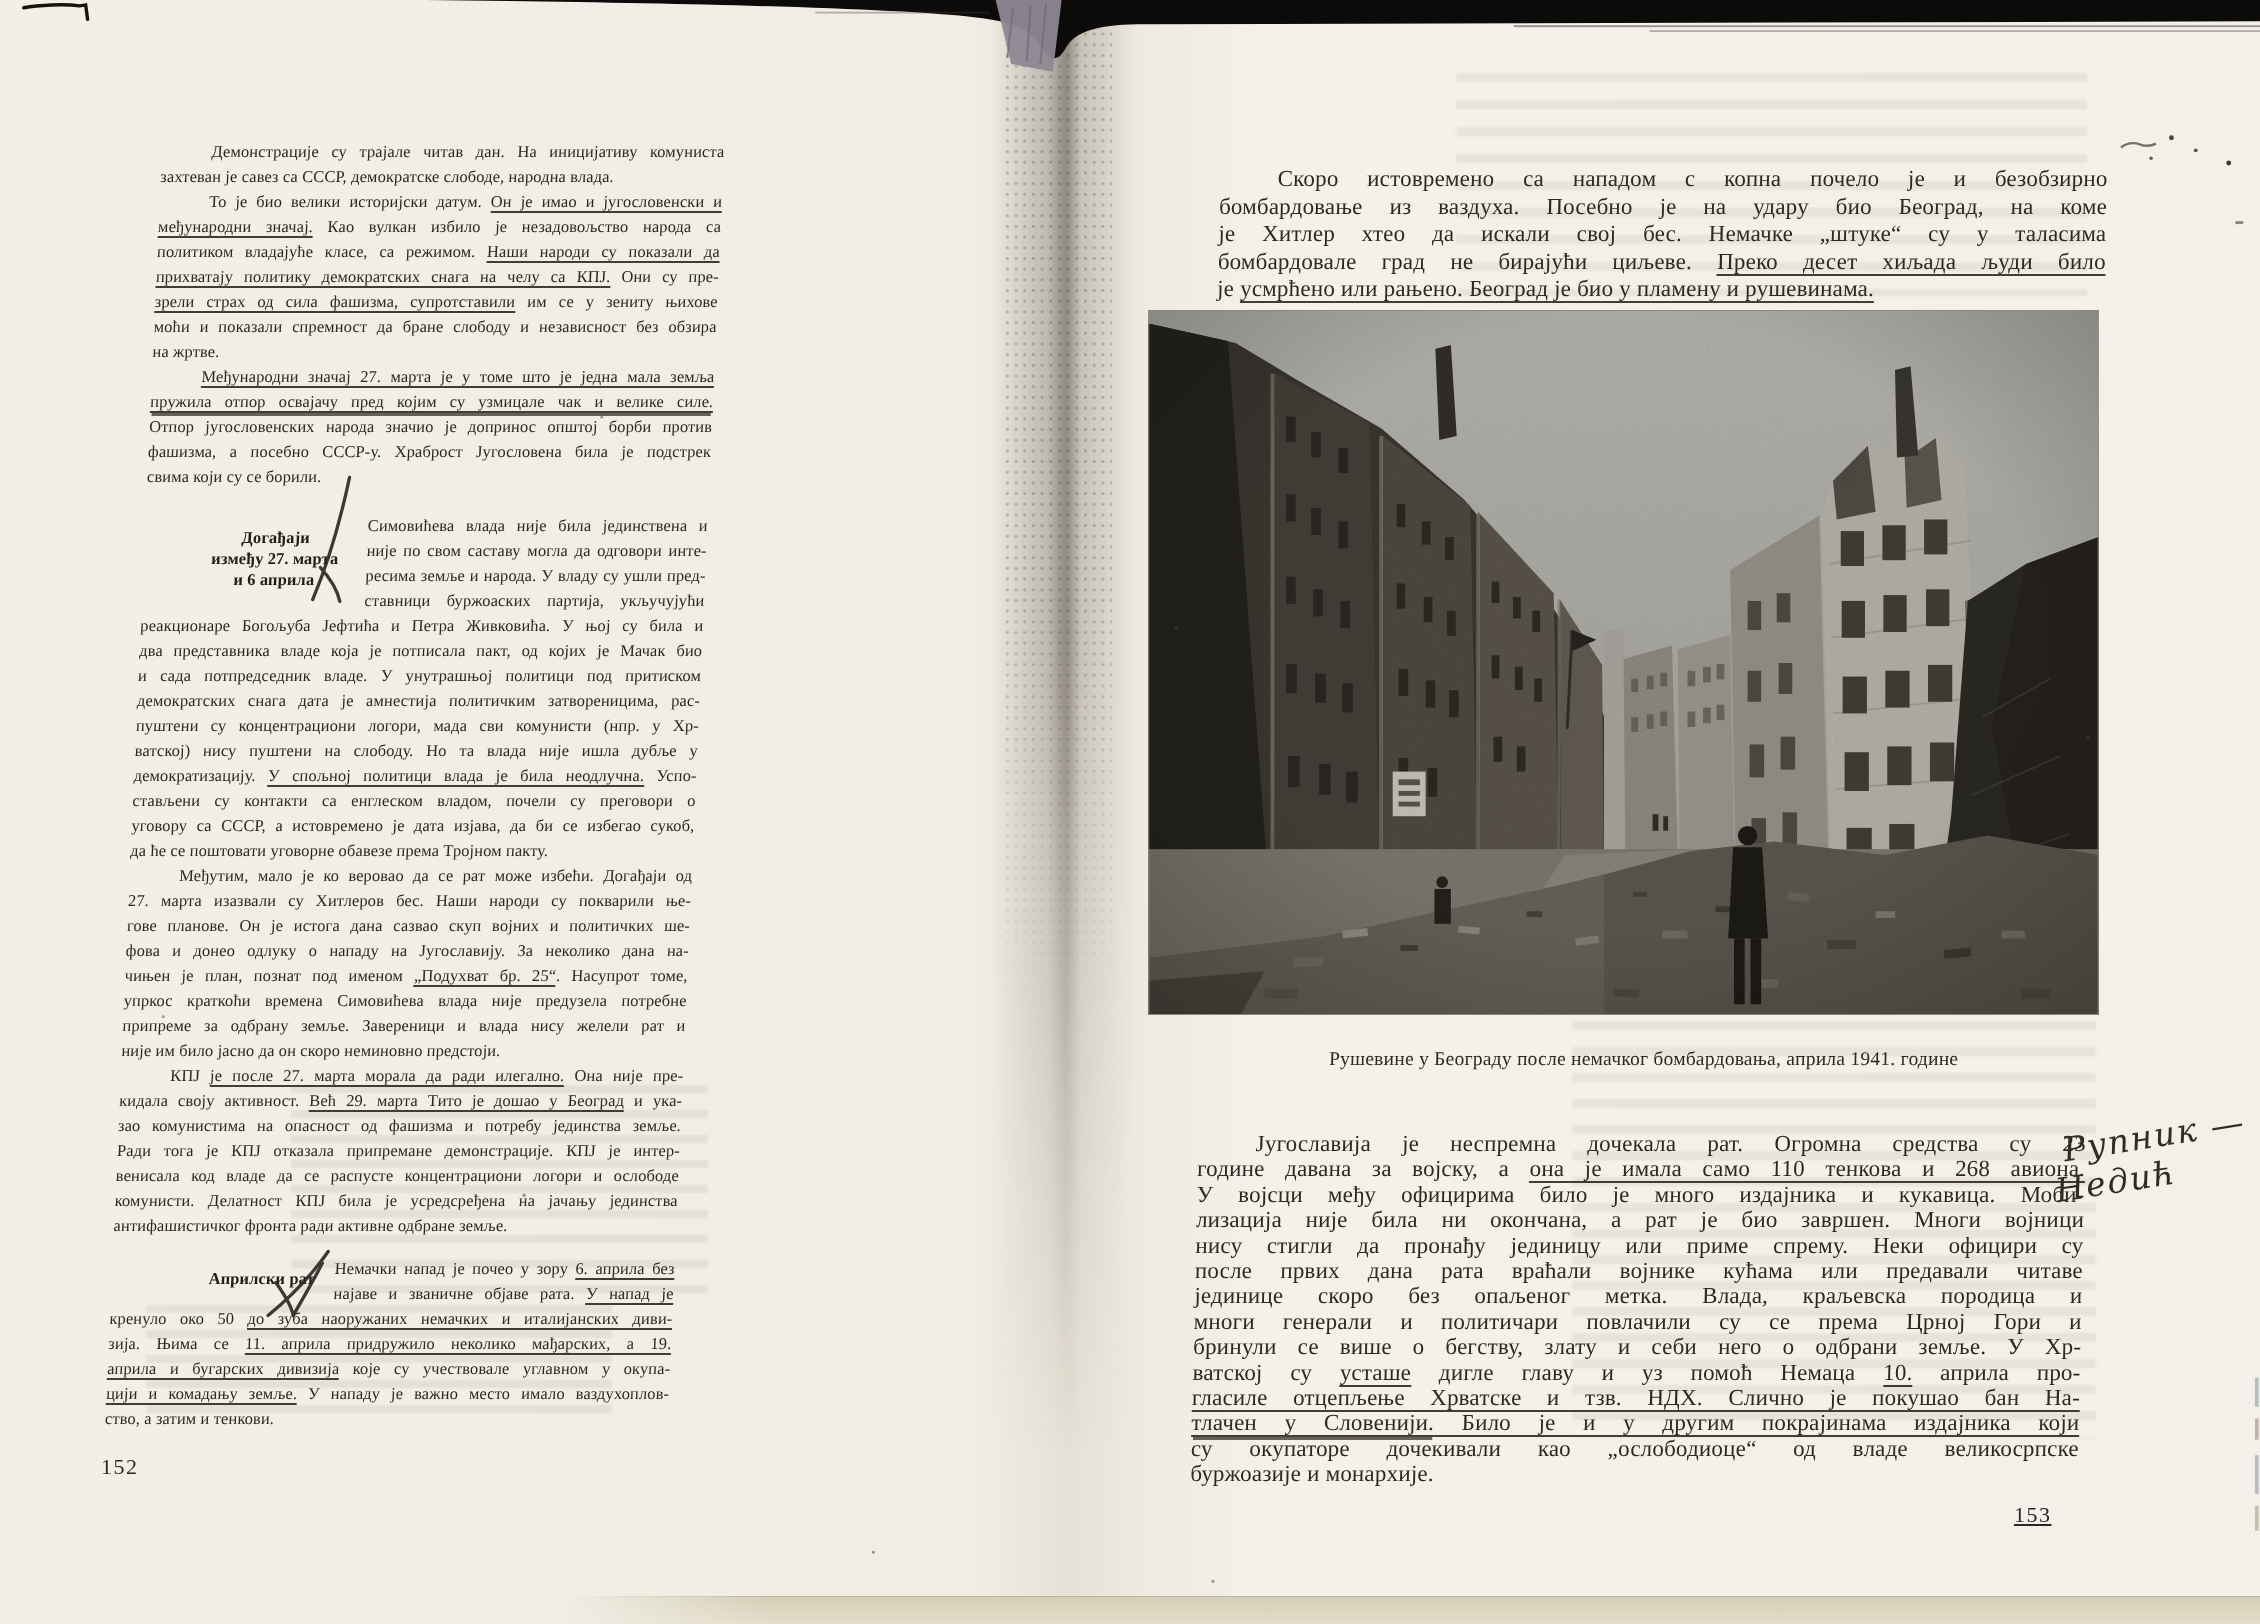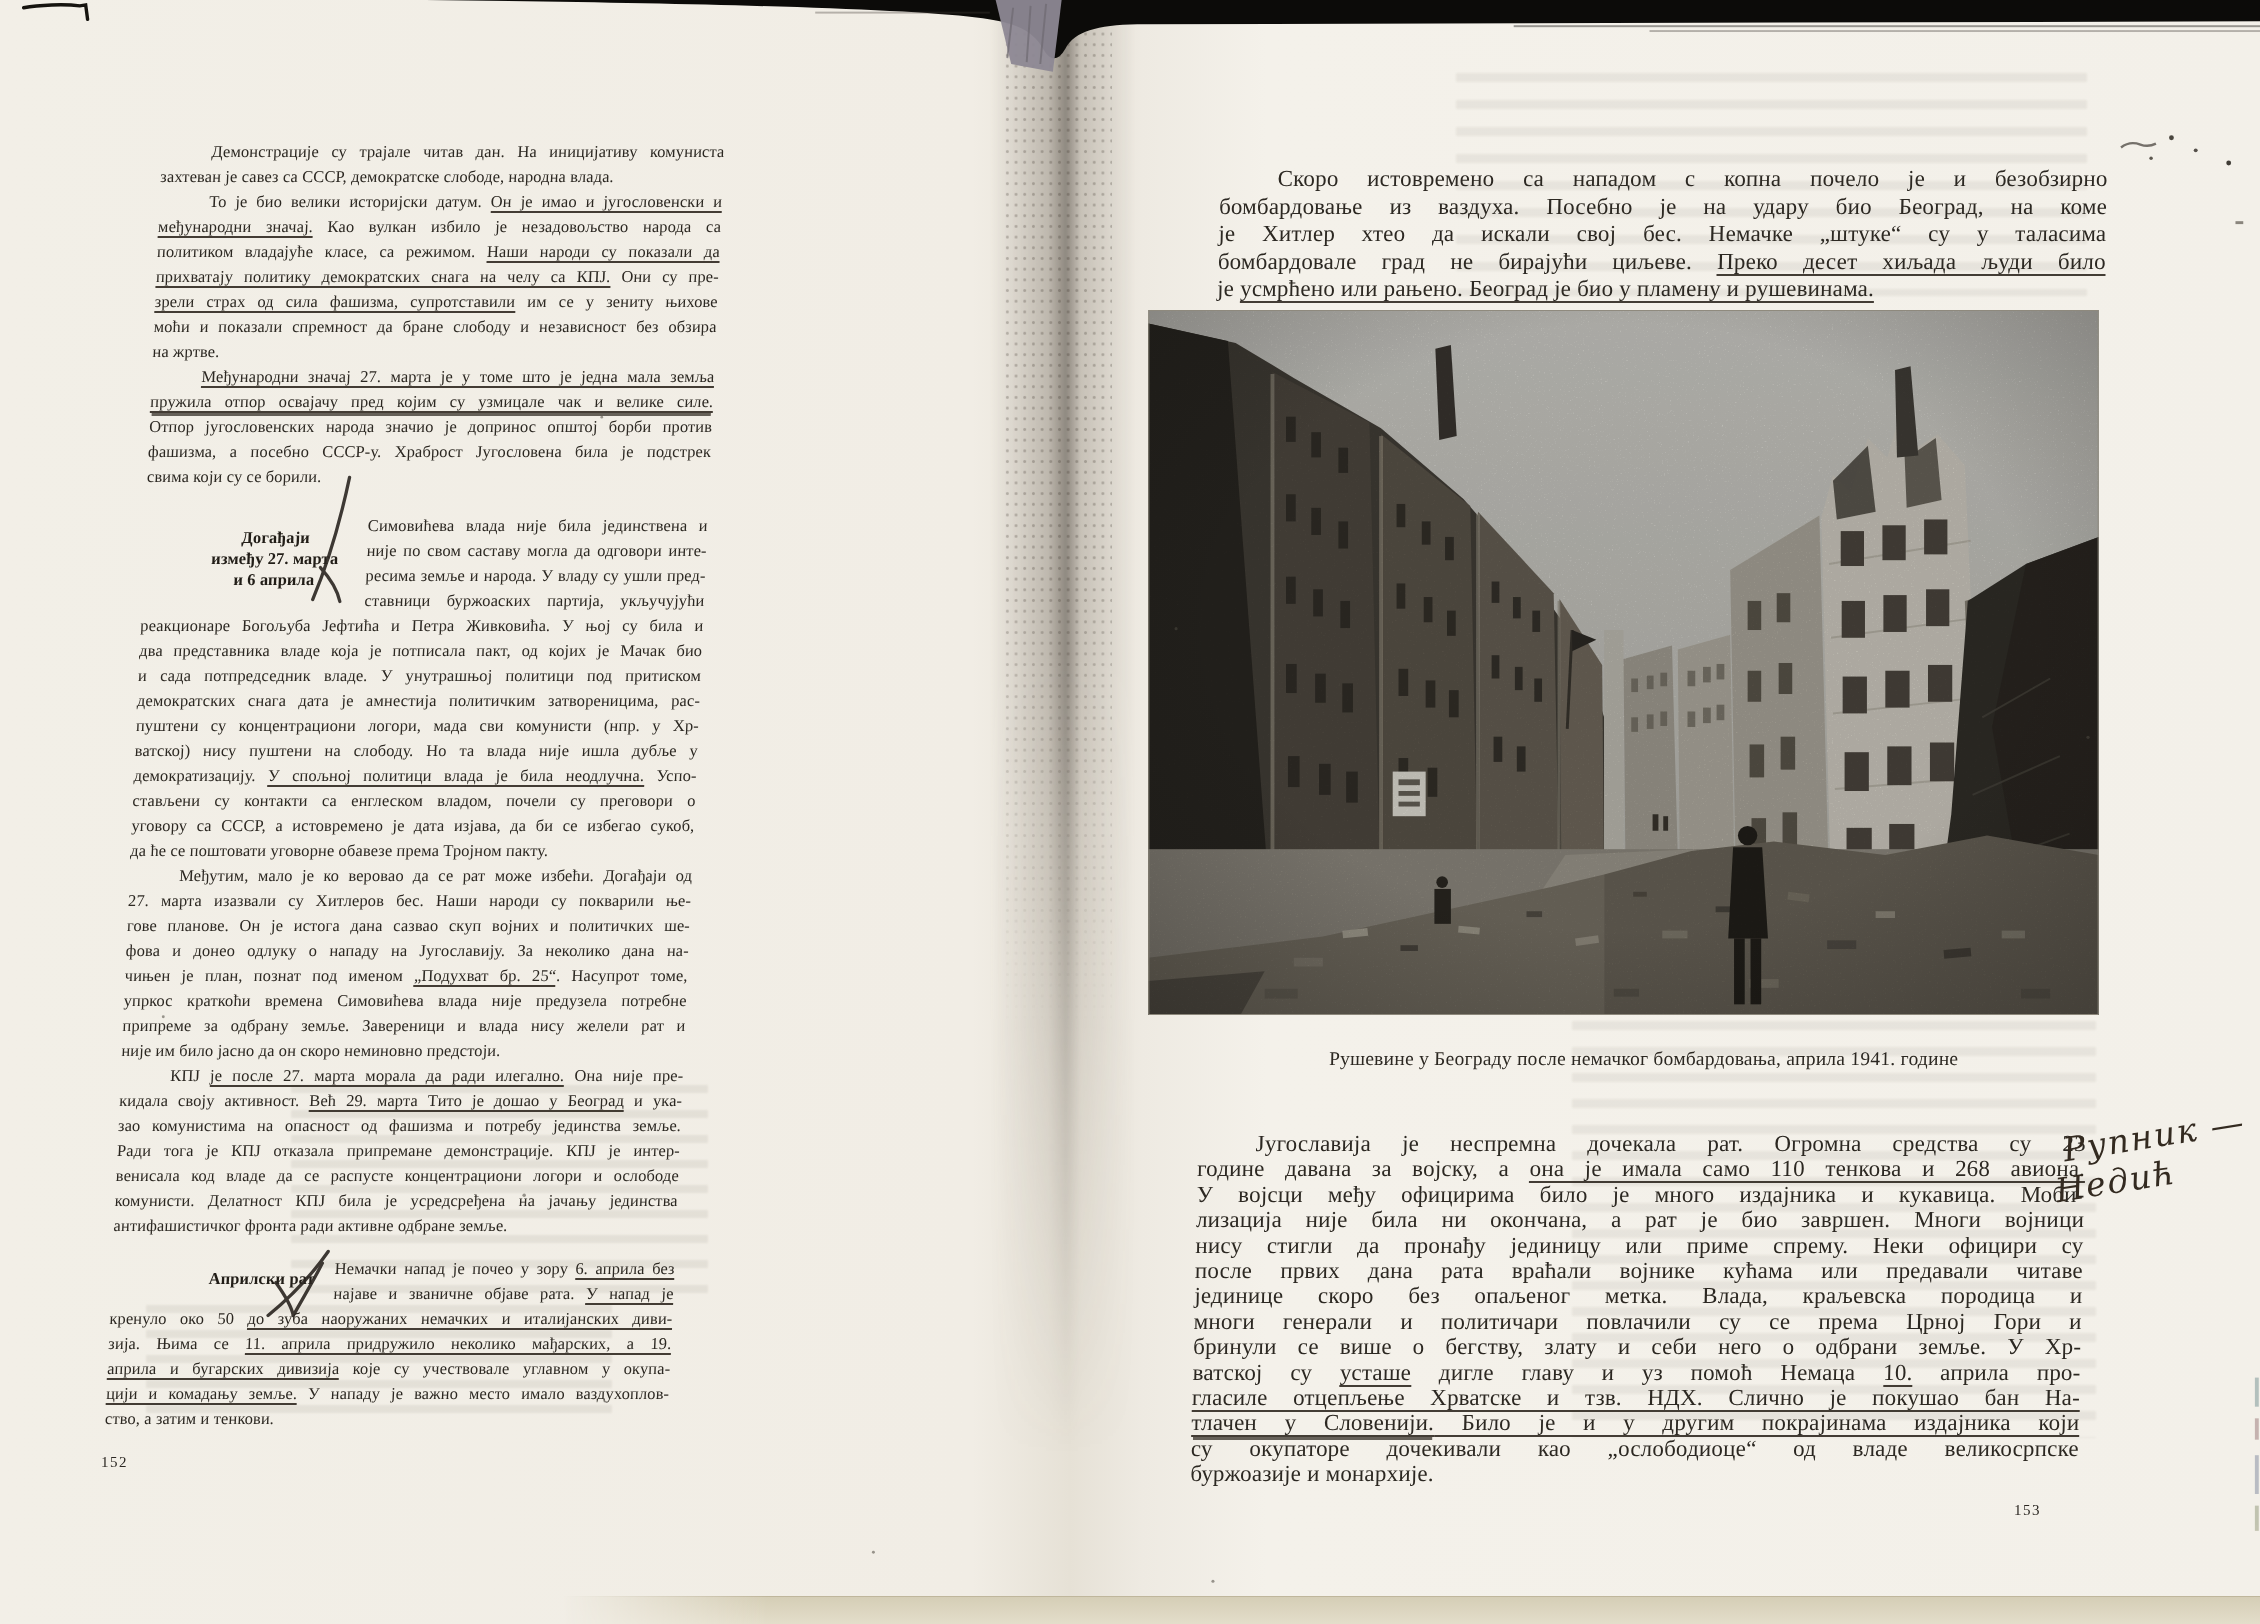--- a/index.html
+++ b/index.html
@@ -28,23 +28,23 @@
   
   .mnote{position:absolute;font-weight:700;font-size:16.5px;line-height:21px;text-align:center;color:#211d17;}
   .mnote1{left:44px;top:388px;width:175px;}
   .mnote2{left:68px;top:1129px;width:165px;}
   
   .caption{position:absolute;left:0;top:883px;width:888px;text-align:center;font-size:19.4px;letter-spacing:0.3px;white-space:nowrap;}
   .rp2{position:absolute;left:0;top:966px;width:888px;}
   
   .photo{position:absolute;left:1148px;top:310px;width:951px;height:705px;z-index:2;}
   
-  .pagenum{position:absolute;z-index:3;font-size:15px;letter-spacing:1.5px;color:#2b2722;}
+  .pagenum{position:absolute;z-index:3;font-size:22px;letter-spacing:1.5px;color:#2b2722;}
   .pn-left{left:101px;top:1454px;}
-  .pn-right{left:2014px;top:1502px;}
+  .pn-right{left:2014px;top:1502px;text-decoration:underline;}
   
   .hand-note{position:absolute;left:2065px;top:1116px;z-index:3;transform:rotate(-9deg);
     font-family:"DejaVu Serif","Liberation Serif",serif;font-style:italic;font-size:33px;line-height:39px;
     color:#332a20;letter-spacing:1.9px;white-space:nowrap;}
   .hand-note .hn2{margin-left:-13.6px;}
   
   .ghost{position:absolute;z-index:1;filter:blur(1.3px);opacity:.9;
     background:repeating-linear-gradient(180deg,rgba(104,99,88,.11) 0 7.8px,rgba(104,99,88,0) 7.8px 25px);}
   .g1{left:291px;top:1085px;width:417px;height:209px;}
   .g2{left:146px;top:1305px;width:466px;height:109px;}

